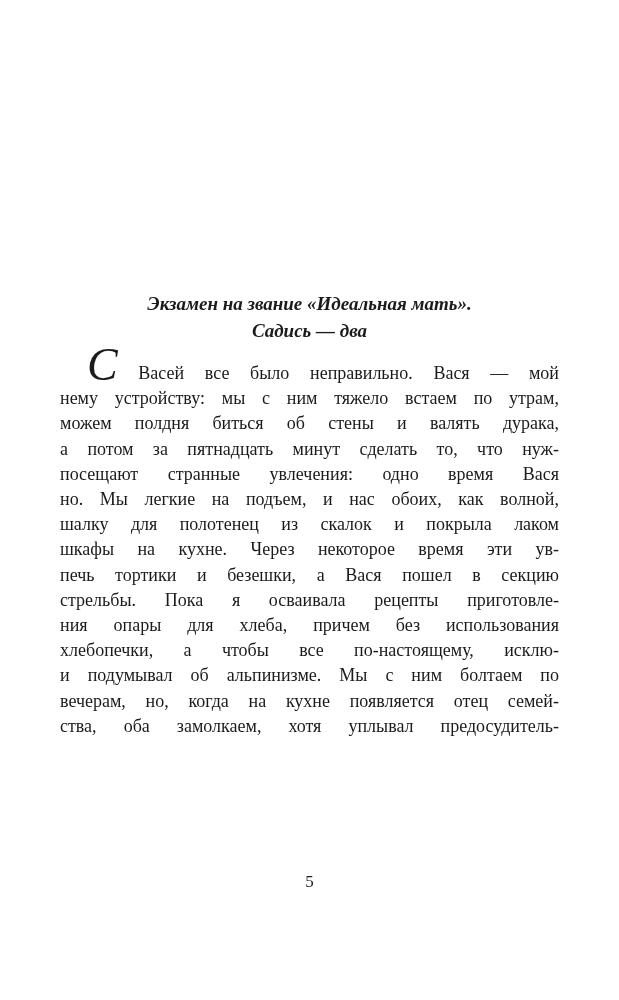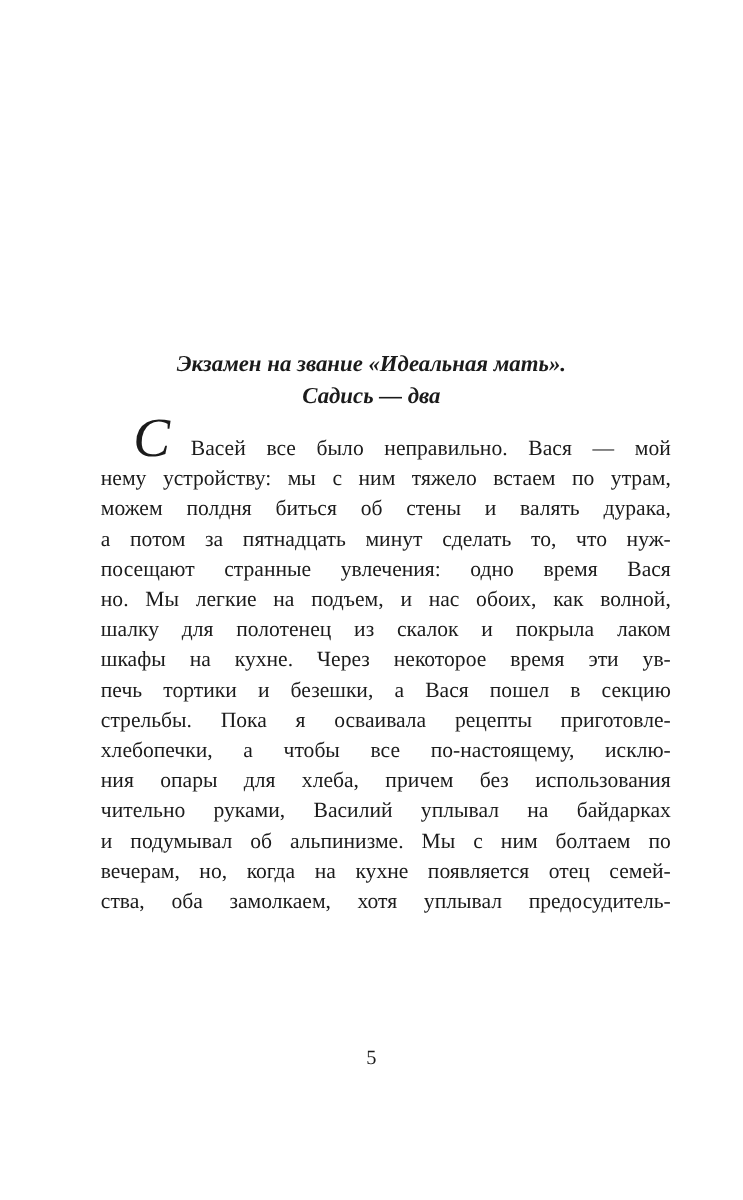--- a/index.html
+++ b/index.html
@@ -31,21 +31,20 @@
     font-style: italic;
     text-align: center;
   }
   .title-line {
     display: block;
   }
   .body-text {
     margin-top: 17px;
     font-size: 18px;
     line-height: 25.2px;
-    margin-left: 24px;
   }
   .line {
     text-align: justify;
     text-align-last: justify;
     -moz-text-align-last: justify;
   }
   .line.first {
     padding-left: 27px;
   }
   .dropcap {
@@ -83,23 +82,22 @@
       </div>
       <div class="line">нему устройству: мы с ним тяжело встаем по утрам,</div>
       <div class="line">можем полдня биться об стены и валять дурака,</div>
       <div class="line">а потом за пятнадцать минут сделать то, что нуж-</div>
       <div class="line">посещают странные увлечения: одно время Вася</div>
       <div class="line">но. Мы легкие на подъем, и нас обоих, как волной,</div>
       <div class="line">шалку для полотенец из скалок и покрыла лаком</div>
       <div class="line">шкафы на кухне. Через некоторое время эти ув-</div>
       <div class="line">печь тортики и безешки, а Вася пошел в секцию</div>
       <div class="line">стрельбы. Пока я осваивала рецепты приготовле-</div>
+      <div class="line">ния опары для хлеба, причем без использования</div>
       <div class="line">хлебопечки, а чтобы все по-настоящему, исклю-</div>
-      <div class="line">ния опары для хлеба, причем без использования</div>
-      <div class="line">чительно руками, Василий уплывал на байдарках</div>
       <div class="line">и подумывал об альпинизме. Мы с ним болтаем по</div>
       <div class="line">вечерам, но, когда на кухне появляется отец семей-</div>
       <div class="line">ства, оба замолкаем, хотя уплывал предосудитель-</div>
     </div>
 
   </div>
 
   <div class="page-number">5</div>
 </div>
 

